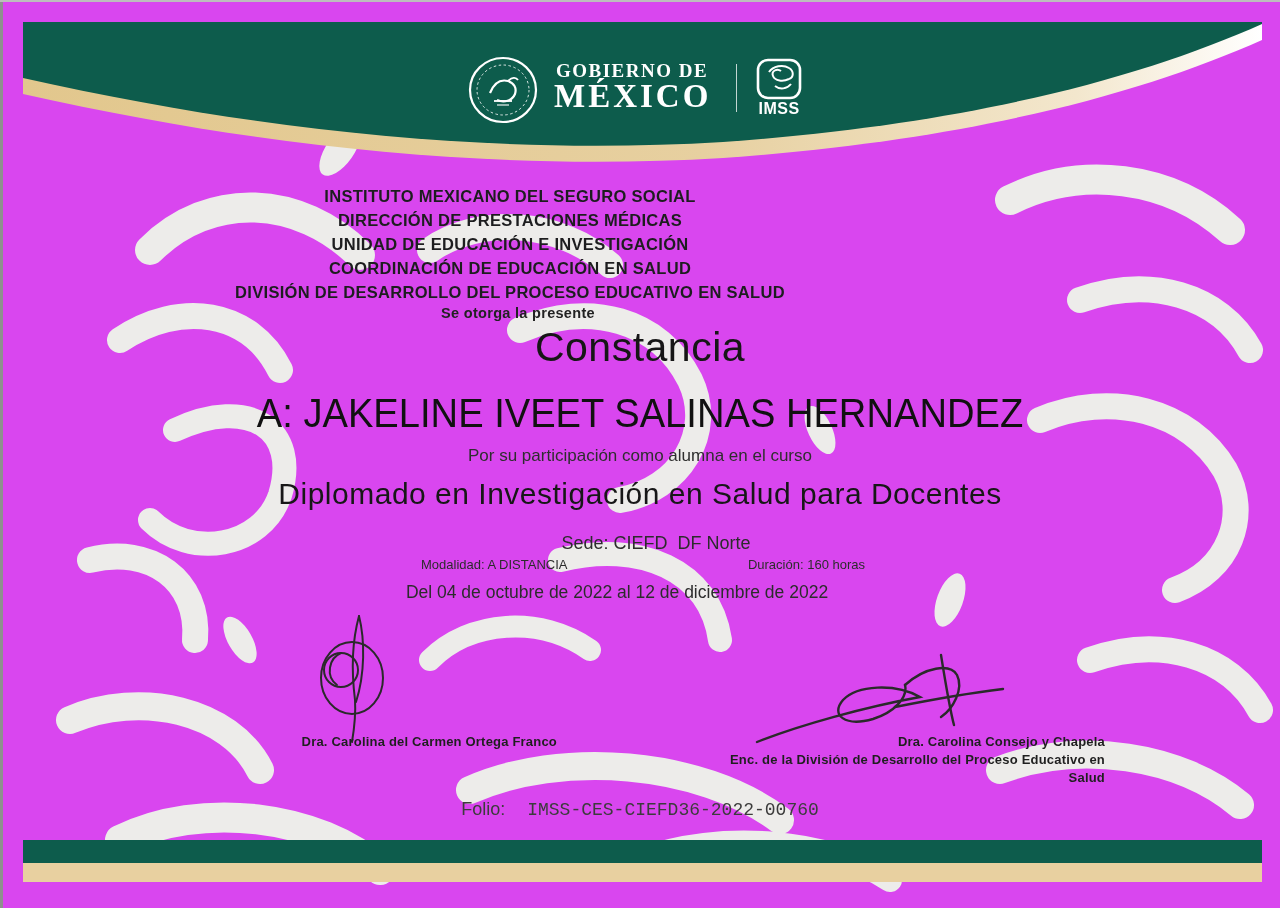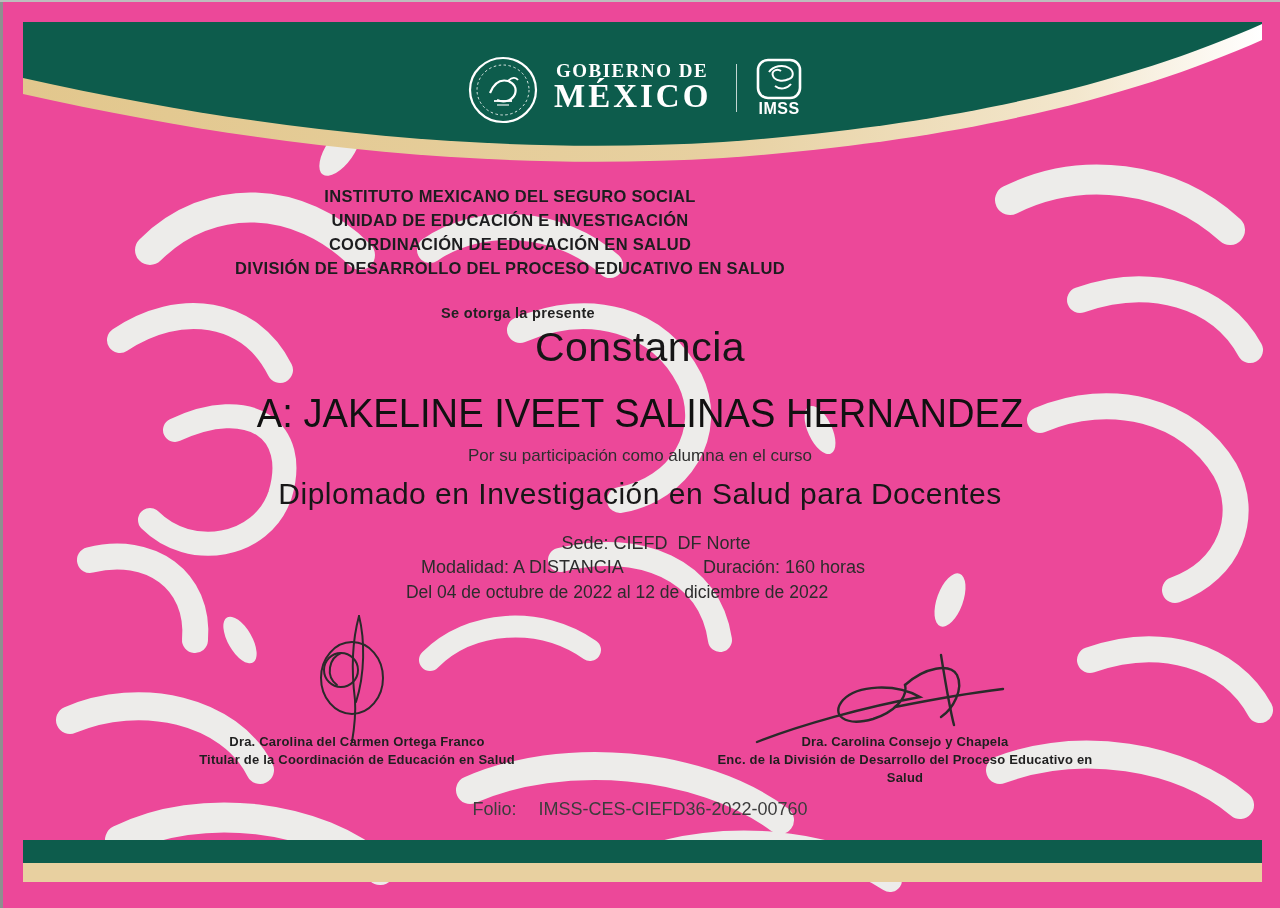--- a/index.html
+++ b/index.html
@@ -1,18 +1,18 @@
 <!DOCTYPE html>
 <html><head>
 <meta charset="utf-8">
 <style>
   html,body{margin:0;padding:0;background:#ffffff;}
   .stage{
     position:relative;width:1280px;height:908px;overflow:hidden;
-    background:#ec4899;
+    background:#d946ef;
     font-family:"Liberation Sans",sans-serif;
     -webkit-font-smoothing:antialiased;
   }
   
   .edge-left{position:absolute;left:0;top:0;width:3px;height:908px;background:#8f8f8f;}
   .edge-top{position:absolute;left:0;top:0;width:1280px;height:2px;background:#bdbdbd;}
 
   .watermark{position:absolute;left:0;top:0;z-index:0;}
 
   .header-svg{position:absolute;left:23px;top:22px;z-index:1;}
@@ -62,40 +62,40 @@
     position:absolute;left:0;top:477px;width:1280px;z-index:2;text-align:center;
     font-size:30px;color:#171717;letter-spacing:0.5px;
   }
   .sede{
     position:absolute;left:16px;top:533px;width:1280px;z-index:2;text-align:center;
     font-size:18px;color:#2c2c2c;white-space:pre-wrap;
   }
   .modal-row{
     position:absolute;left:421px;top:557px;width:444px;z-index:2;
     display:flex;justify-content:space-between;
-    font-size:18px;color:#2c2c2c;
+    font-size:13px;color:#2c2c2c;
   }
   .fechas{
     position:absolute;left:0;top:582px;width:1234px;z-index:2;text-align:center;
     font-size:17.5px;color:#2c2c2c;
   }
 
   .sig-svg{position:absolute;z-index:2;}
   .sig-block{
-    position:absolute;z-index:2;text-align:center;color:#1f1f1f;
+    position:absolute;z-index:2;text-align:right;color:#1f1f1f;
     font-size:13px;font-weight:bold;line-height:18px;letter-spacing:0.2px;
   }
   .sig-left{left:157px;top:733px;width:400px;}
   .sig-right{left:705px;top:733px;width:400px;}
 
   .folio{
     position:absolute;left:0;top:799px;width:1280px;z-index:2;text-align:center;
     font-size:18px;color:#3c3c3c;
   }
-  .folio .folio-value{margin-left:22px;}
+  .folio .folio-value{margin-left:22px;font-family:Liberation Mono, monospace;}
 
   .band{position:absolute;left:23px;width:1239px;z-index:1;}
   .band-green{top:840px;height:23px;}
   .band-tan{top:863px;height:19px;}
 </style>
 </head>
 <body>
 
 <div class="stage">
 
@@ -156,20 +156,21 @@
       <rect x="3" y="2" width="42" height="38" rx="10" stroke-width="2.6"></rect>
       <path d="M14,14 C18,8 28,6 34,10 C39,13 39,19 34,21" stroke-width="2"></path>
       <path d="M34,21 C28,24 20,23 18,18 C16,13 22,10 26,13" stroke-width="2"></path>
       <path d="M20,28 C25,32 32,31 36,26" stroke-width="2"></path>
     </svg>
     <div class="imss-wordmark">IMSS</div>
   </div>
 
   <div class="inst-lines">
     <div>INSTITUTO MEXICANO DEL SEGURO SOCIAL</div>
+    <div>DIRECCIÓN DE PRESTACIONES MÉDICAS</div>
     <div>UNIDAD DE EDUCACIÓN E INVESTIGACIÓN</div>
     <div>COORDINACIÓN DE EDUCACIÓN EN SALUD</div>
     <div>DIVISIÓN DE DESARROLLO DEL PROCESO EDUCATIVO EN SALUD</div>
   </div>
 
   <div class="se-otorga">Se otorga la presente</div>
   <div class="constancia">Constancia</div>
   <div class="recipient">A: JAKELINE IVEET SALINAS HERNANDEZ</div>
   <div class="participation">Por su participación como alumna en el curso</div>
   <div class="course">Diplomado en Investigación en Salud para Docentes</div>
@@ -192,21 +193,20 @@
 
   <svg class="sig-svg" style="left:745px;top:645px;" width="265" height="105" viewBox="0 0 265 105" fill="none" stroke="#2a2a2a" stroke-width="2.4" stroke-linecap="round">
     <path d="M12,97 C55,80 120,62 175,52 C150,38 112,40 98,55 C85,70 100,82 128,74 C150,67 163,52 160,40"></path>
     <path d="M160,40 C180,22 205,18 212,30 C219,44 208,64 196,72"></path>
     <path d="M196,10 C200,35 205,65 209,80"></path>
     <path d="M150,62 C185,55 225,48 258,44"></path>
   </svg>
 
   <div class="sig-block sig-left">
     <div>Dra. Carolina del Carmen Ortega Franco</div>
-    <div>Titular de la Coordinación de Educación en Salud</div>
   </div>
   <div class="sig-block sig-right">
     <div>Dra. Carolina Consejo y Chapela</div>
     <div>Enc. de la División de Desarrollo del Proceso Educativo en Salud</div>
   </div>
 
   <div class="folio">
     <span>Folio:</span><span class="folio-value">IMSS-CES-CIEFD36-2022-00760</span>
   </div>
 

